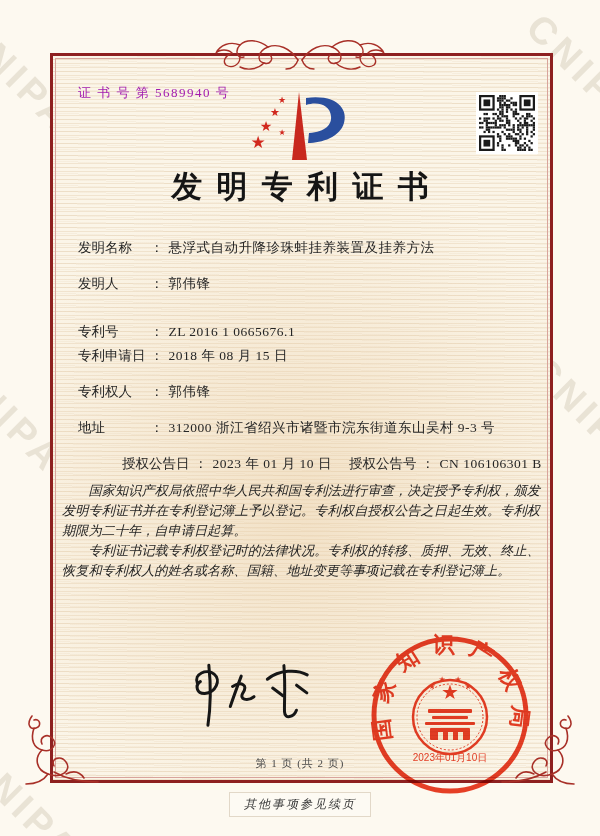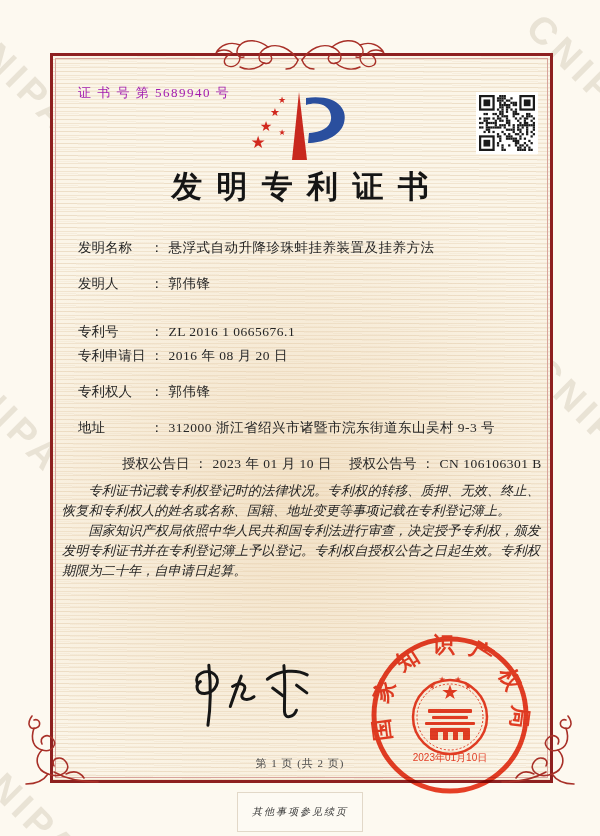--- a/index.html
+++ b/index.html
@@ -44,22 +44,22 @@
 
   .director{position:absolute;left:88px;top:675px;font-family:"Liberation Sans",sans-serif;
     font-size:14.5px;font-weight:600;color:#222;line-height:23px;letter-spacing:2px;}
   .signature{position:absolute;left:170px;top:656px;}
 
   .seal{position:absolute;left:368px;top:633px;mix-blend-mode:multiply;opacity:0.94;z-index:4;}
 
   .page-num{position:absolute;left:0;right:0;top:756px;text-align:center;
     font-size:11px;color:#4a4a4a;letter-spacing:1px;}
   .footer-note{position:absolute;left:50%;top:792px;transform:translateX(-50%);
-    font-size:10px;font-style:italic;color:#3a3a3a;letter-spacing:2px;
-    border:1px solid #e2d8c8;background:#fdfaf3;padding:12px 14px;white-space:nowrap;}
+    font-size:12px;font-style:italic;color:#3a3a3a;letter-spacing:2px;
+    border:1px solid #e2d8c8;background:#fdfaf3;padding:3px 14px;white-space:nowrap;}
 </style>
 </head>
 <body>
 
 <div class="page">
 
   <div class="watermark" style="left:-18px;top:12px;">CNIPA</div>
   <div class="watermark" style="left:186px;top:72px;">CNIPA</div>
   <div class="watermark" style="left:548px;top:6px;">CNIPA</div>
   <div class="watermark" style="left:-28px;top:352px;">CNIPA</div>
@@ -340,38 +340,38 @@
   <div class="frow" style="top:274px;">
     <span class="flabel">发明人</span><span class="colon">：</span><span class="fvalue">郭伟锋</span>
   </div>
   <div class="frow" style="top:238px;">
     <span class="flabel">发明名称</span><span class="colon">：</span><span class="fvalue">悬浮式自动升降珍珠蚌挂养装置及挂养方法</span>
   </div>
   <div class="frow" style="top:310px;margin-top:12px;">
     <span class="flabel">专利号</span><span class="colon">：</span><span class="fvalue">ZL 2016 1 0665676.1</span>
   </div>
   <div class="frow" style="top:346px;">
-    <span class="flabel">专利申请日</span><span class="colon">：</span><span class="fvalue">2016 年 08 月 20 日</span>
+    <span class="flabel">专利申请日</span><span class="colon">：</span><span class="fvalue">2018 年 08 月 15 日</span>
   </div>
   <div class="frow" style="top:382px;">
     <span class="flabel">专利权人</span><span class="colon">：</span><span class="fvalue">郭伟锋</span>
   </div>
   <div class="frow" style="top:418px;">
     <span class="flabel">地址</span><span class="colon">：</span><span class="fvalue">312000 浙江省绍兴市诸暨市浣东街道东山吴村 9-3 号</span>
   </div>
   <div class="frow" style="top:454px;margin-left:44px;">
     <span class="flabel">授权公告日</span><span class="colon">：</span><span class="fvalue">2023 年 01 月 10 日</span>
     <span class="pair2">
       <span class="flabel">授权公告号</span><span class="colon">：</span><span class="fvalue">CN 106106301 B</span>
     </span>
   </div>
 
   <div class="paras">
+    <p>国家知识产权局依照中华人民共和国专利法进行审查，决定授予专利权，颁发发明专利证书并在专利登记簿上予以登记。专利权自授权公告之日起生效。专利权期限为二十年，自申请日起算。</p>
     <p>专利证书记载专利权登记时的法律状况。专利权的转移、质押、无效、终止、恢复和专利权人的姓名或名称、国籍、地址变更等事项记载在专利登记簿上。</p>
-    <p>国家知识产权局依照中华人民共和国专利法进行审查，决定授予专利权，颁发发明专利证书并在专利登记簿上予以登记。专利权自授权公告之日起生效。专利权期限为二十年，自申请日起算。</p>
   </div>
 
 
   <svg class="signature" width="150" height="85" viewBox="0 0 150 85">
     <g stroke="#161616" fill="none" stroke-width="3" stroke-linecap="round" transform="rotate(-2 75 42)">
       <path d="M28,26 C24,16 38,11 45,17 C52,23 46,36 35,36 C27,36 25,28 31,24"></path>
       <path d="M40,8 C41,22 41,46 37,68"></path>
       <path d="M72,20 C67,32 63,42 60,50"></path>
       <path d="M63,30 C72,25 79,29 73,37 C69,43 77,46 84,41"></path>
       <path d="M98,24 C110,15 128,15 138,21"></path>

